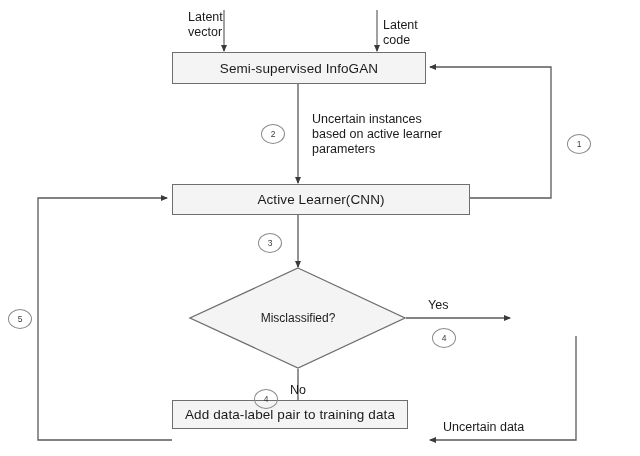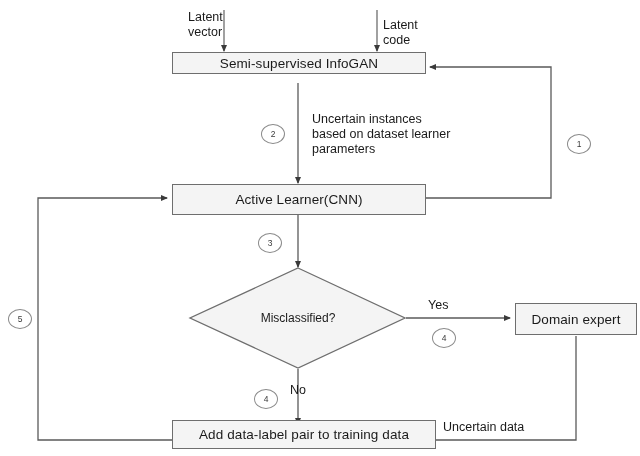--- a/index.html
+++ b/index.html
@@ -118,48 +118,45 @@
 
     <g>
       <path d="M576,336 L576,440 L430,440" stroke="#5a5a5a" stroke-width="1.3" fill="none" marker-end="url(#arrow)"></path>
     </g>
 
     <g>
       <path d="M172,440 L38,440 L38,198 L167,198" stroke="#5a5a5a" stroke-width="1.3" fill="none" marker-end="url(#arrow)"></path>
     </g>
   </svg>
 
-  <div class="node-box" style="left:172px; top:52px; width:254px; height:22px;">
+  <div class="node-box" style="left:172px; top:52px; width:254px; height:32px;">
     <span>Semi-supervised InfoGAN</span>
   </div>
 
-  <div class="node-box" style="left:172px; top:184px; width:254px; height:31px;">
+  <div class="node-box" style="left:172px; top:184px; width:298px; height:31px;">
     <span>Active Learner(CNN)</span>
   </div>
 
   <div class="diamond-wrap" style="left:190px; top:268px; width:216px; height:100px;">
     <div class="diamond-label">Misclassified?</div>
   </div>
 
-  <div class="node-box" style="left:515px; top:303px; width:122px; height:32px;">
-    <span>Domain expert</span>
-  </div>
 
-  <div class="node-box" style="left:172px; top:420px; width:264px; height:29px;">
+  <div class="node-box" style="left:172px; top:400px; width:236px; height:29px;">
     <span>Add data-label pair to training data</span>
   </div>
 
   <div class="edge-label" style="left:188px; top:10px; text-align:right; width:32px;">Latent
 vector</div>
 
   <div class="edge-label" style="left:383px; top:18px;">Latent
 code</div>
 
   <div class="edge-label" style="left:312px; top:112px;">Uncertain instances
-based on dataset learner
+based on active learner
 parameters</div>
 
 
   <div class="edge-label" style="left:428px; top:298px;">Yes</div>
 
   <div class="edge-label" style="left:290px; top:383px;">No</div>
 
   <div class="edge-label" style="left:443px; top:420px;">Uncertain data</div>
 
   <div class="step-badge" style="left:567px; top:134px;">

